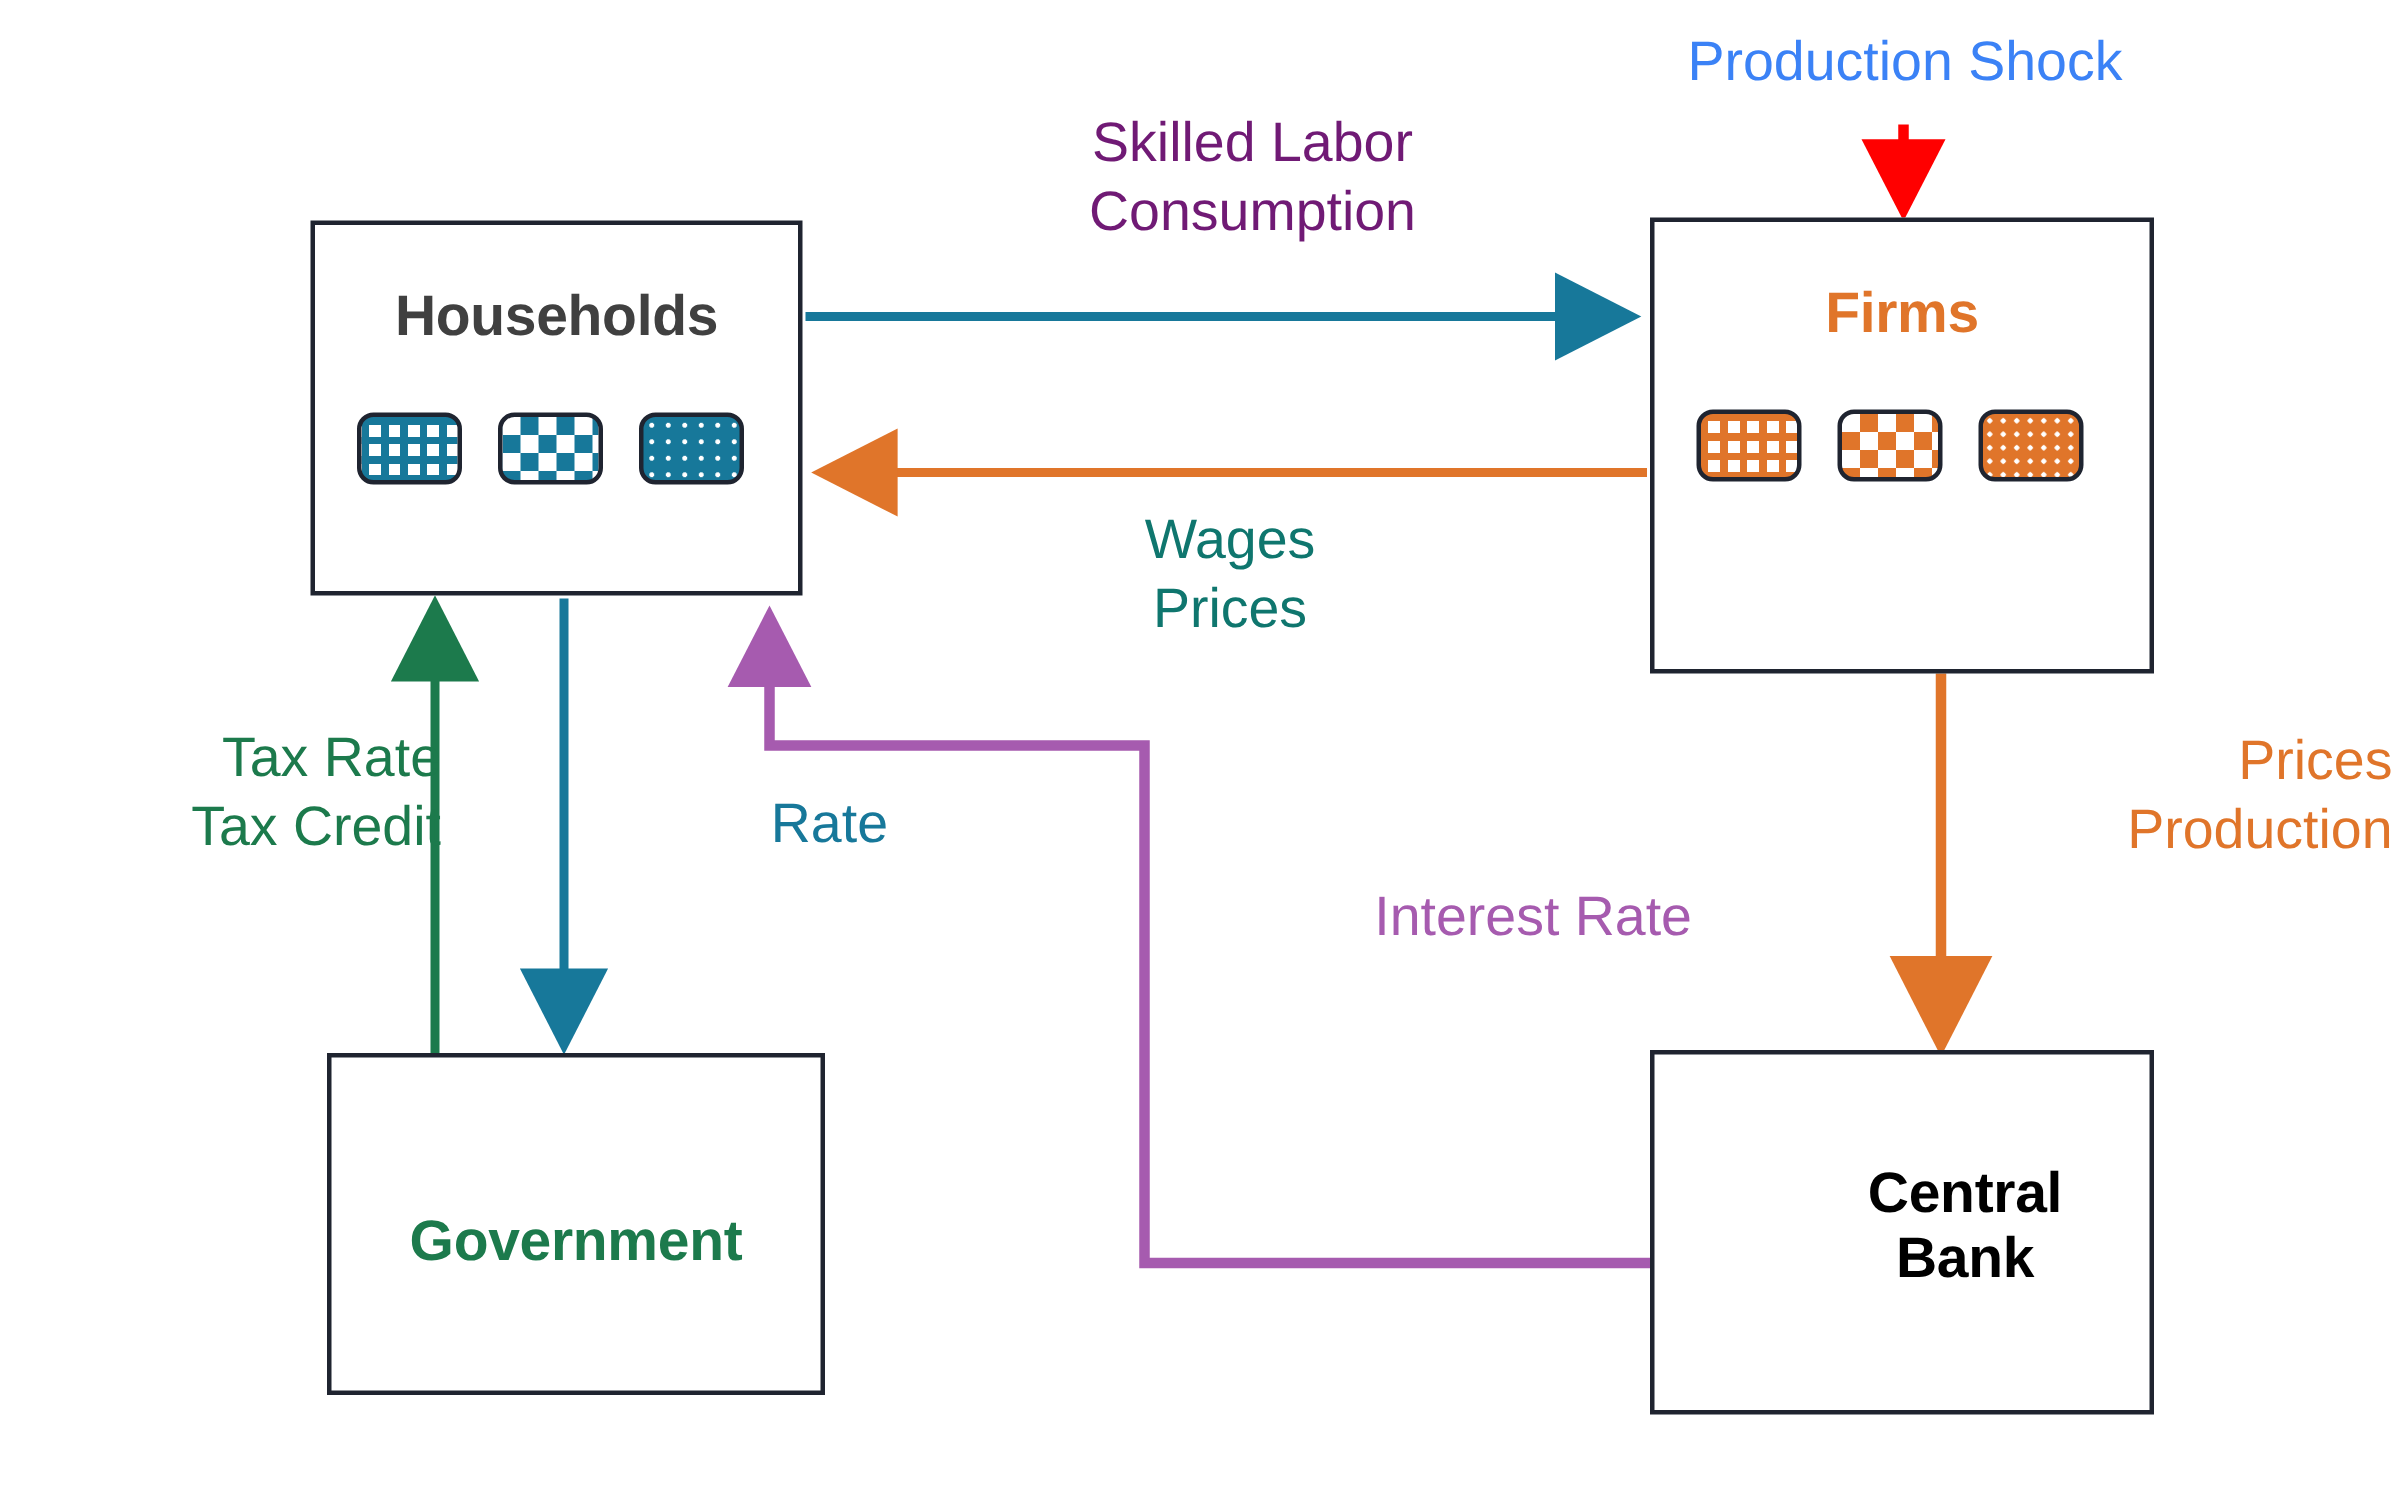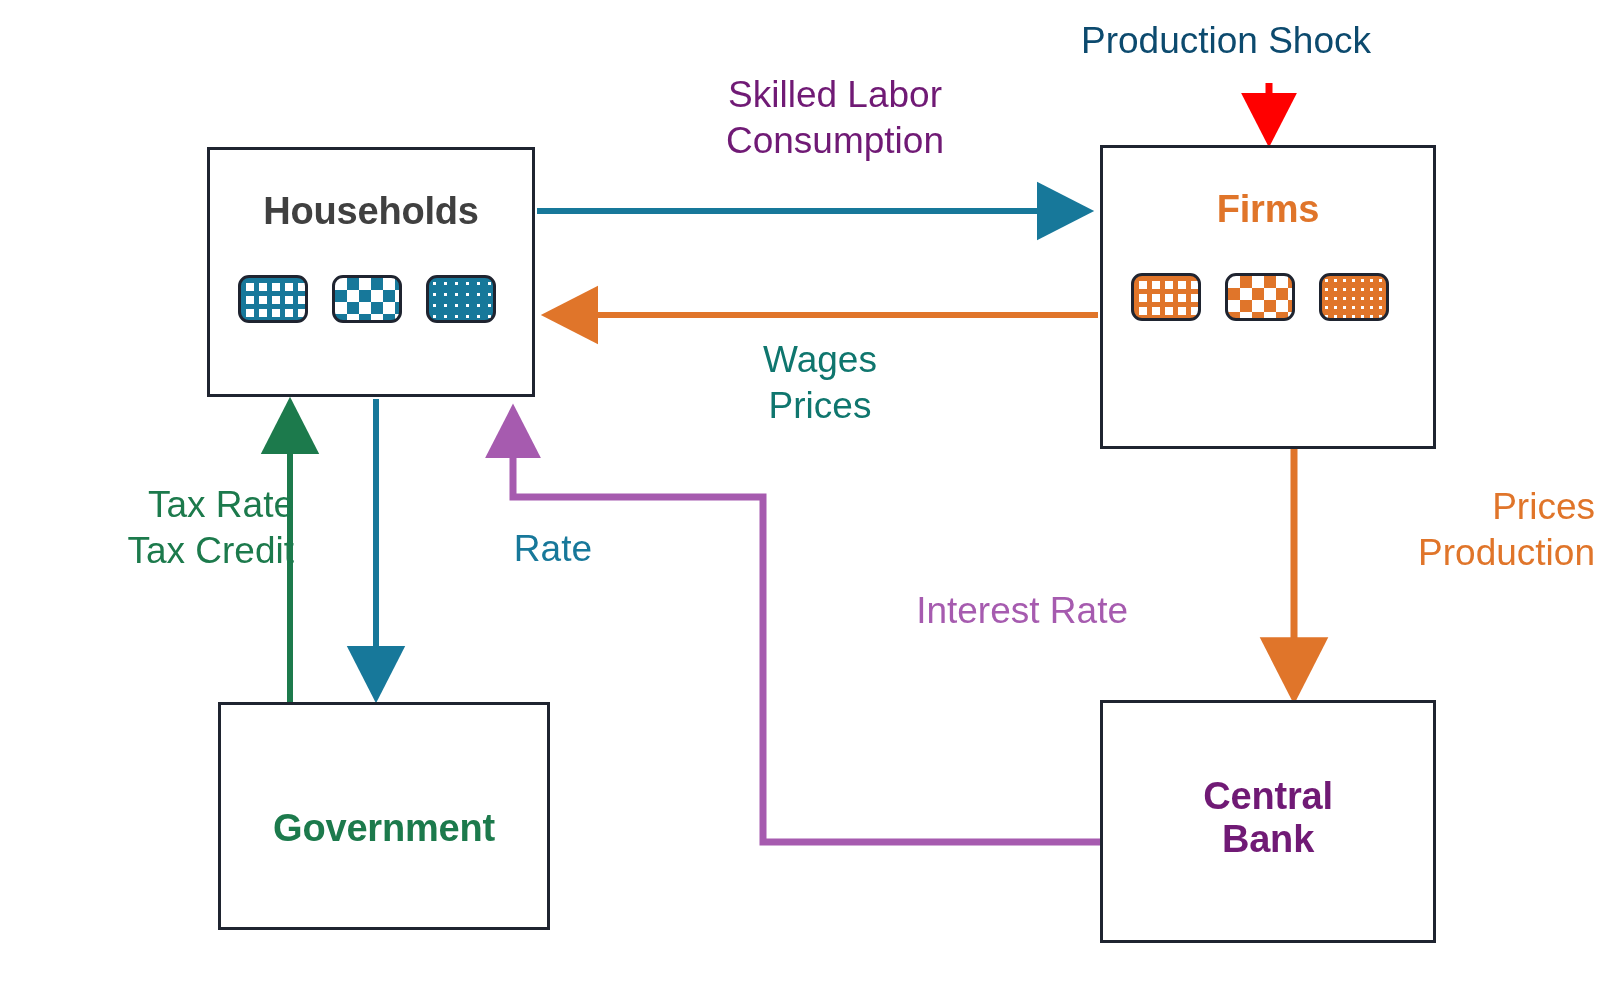--- a/index.html
+++ b/index.html
@@ -136,35 +136,35 @@
              background-image: radial-gradient(#ffffff 1.6px, transparent 1.8px);
              background-size: 9px 9px;"></div>
     </div>
   </div>
 
   <div class="node-box" style="left:218px; top:702px; width:332px; height:228px;">
     <div class="node-title" style="top:102px; color:#1C7A4C;">Government</div>
   </div>
 
   <div class="node-box" style="left:1100px; top:700px; width:336px; height:243px;">
-    <div class="node-title" style="top:72px; color:#701a75;">Central
+    <div class="node-title" style="top:72px; color:#000000;padding-left:42px;">Central
 Bank</div>
   </div>
 
   <div class="edge-label lbl-center" style="left:600px; top:72px; width:470px; color:#701a75;">Skilled Labor
 Consumption</div>
 
   <div class="edge-label lbl-center" style="left:640px; top:337px; width:360px; color:#0f766e;">Wages
 Prices</div>
 
   <div class="edge-label lbl-left" style="left:44px; top:482px; width:250px; color:#1C7A4C;">Tax Rate
 Tax Credit</div>
 
   <div class="edge-label lbl-left" style="left:392px; top:526px; width:200px; color:#17789A;">Rate</div>
 
   <div class="edge-label lbl-left" style="left:1305px; top:484px; width:290px; color:#E0752A;">Prices
 Production</div>
 
   <div class="edge-label lbl-left" style="left:788px; top:588px; width:320px; color:#A65BAF;margin-left:20px;">Interest Rate</div>
 
-  <div class="edge-label lbl-center" style="left:966px; top:18px; width:520px; color:#0c4a6e;">Production Shock</div>
+  <div class="edge-label lbl-center" style="left:1010px; top:18px; width:520px; color:#3b82f6;">Production Shock</div>
 
 </div>
 
 </body></html>

